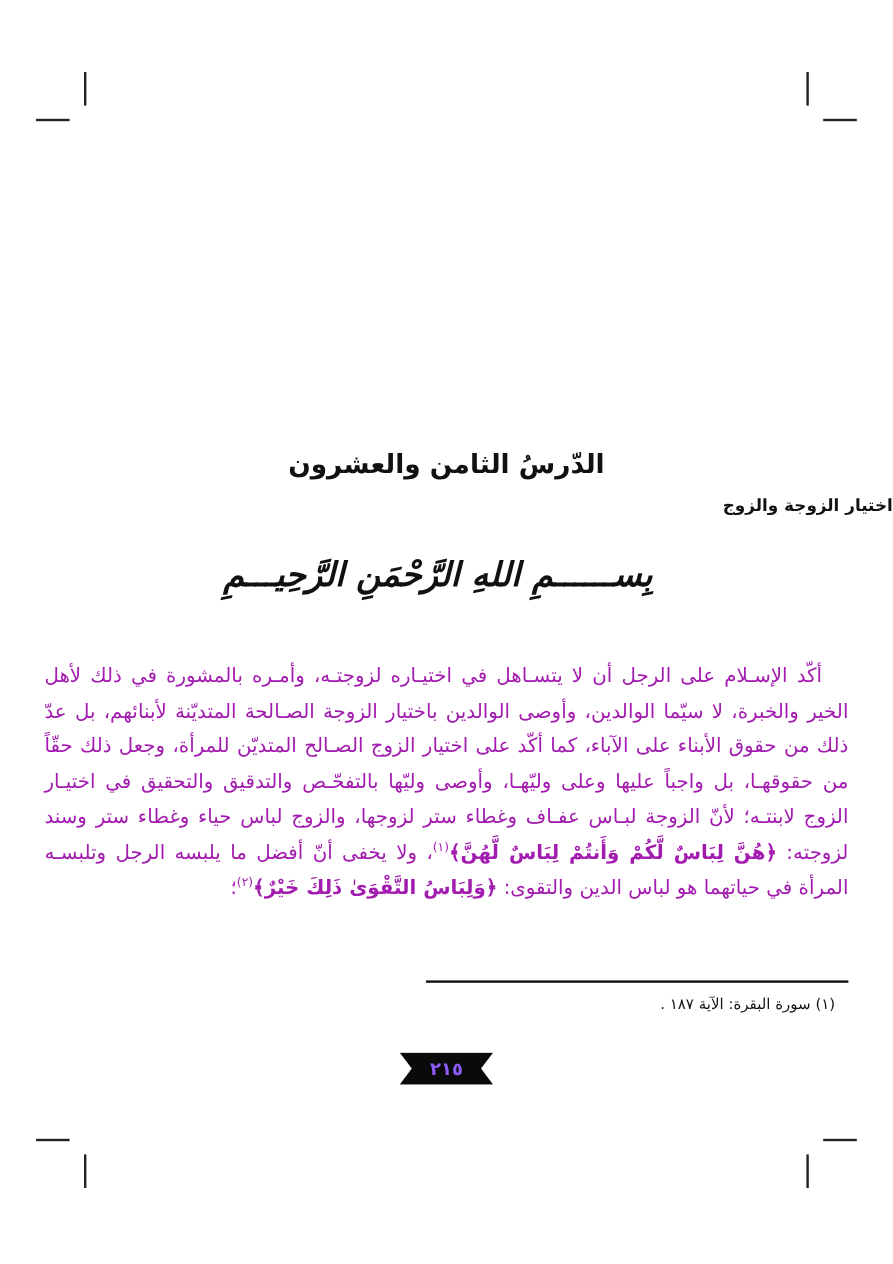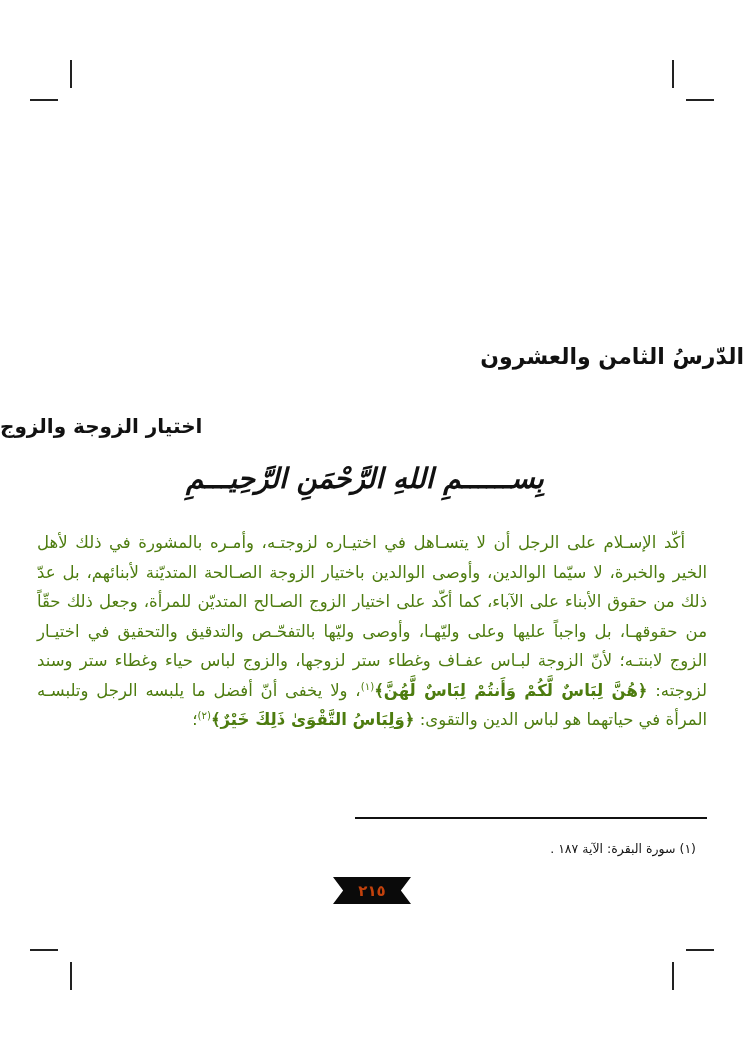--- a/index.html
+++ b/index.html
@@ -15,51 +15,51 @@
     color: #111111;
     overflow: hidden;
   }
   
   .crop { position: absolute; background: #222; }
   .crop.v { width: 2px; height: 28px; }
   .crop.h { width: 28px; height: 2px; }
 
   .lesson-title {
     position: absolute;
-    top: 344px; left: 0; right: 0;
-    text-align: right;
+    top: 375px; left: 0; right: 0;
+    text-align: center;
     font-size: 22px;
     font-weight: bold;
     letter-spacing: 0.5px;
   }
   .lesson-subtitle {
     position: absolute;
     top: 414px; left: 0; right: 0;
-    text-align: left;
-    font-size: 20px;
+    text-align: right;
+    font-size: 14px;
     font-weight: bold;
   }
   .basmala {
     position: absolute;
     top: 462px; left: 0; right: 14px;
     text-align: center;
     font-size: 28px;
     font-weight: bold;
     font-style: italic;
   }
   .body-text {
     position: absolute;
-    top: 528px;
+    top: 548px;
     right: 37px; left: 37px;
     direction: rtl;
     text-align: justify;
     font-size: 16.5px;
     line-height: 29.5px;
     text-indent: 22px;
-    color: #4d7c0f;
+    color: #a21caf;
   }
   .body-text .verse { font-weight: bold; }
   .body-text sup { font-size: 0.62em; vertical-align: super; line-height: 0; }
 
   .footnote-rule {
     position: absolute;
     top: 817px;
     right: 37px;
     width: 352px;
     height: 2px;
@@ -67,37 +67,36 @@
   }
   .footnotes {
     position: absolute;
     top: 825px;
     right: 48px; left: 37px;
     direction: rtl;
     text-align: right;
     font-size: 12.5px;
     line-height: 23px;
     color: #151515;
-    margin-top: 12px;
   }
   .page-number-badge {
     position: absolute;
     top: 877px;
     left: 50%;
     transform: translateX(-50%);
     width: 78px;
     height: 27px;
     background: #0a0a0a;
     clip-path: polygon(0% 0%, 13% 50%, 0% 100%, 100% 100%, 87% 50%, 100% 0%);
     display: flex;
     align-items: center;
     justify-content: center;
   }
   .page-number-badge span {
-    color: #c2410c;
+    color: #8b5cf6;
     font-size: 15px;
     font-weight: bold;
     letter-spacing: 1px;
   }
 </style>
 </head>
 <body>
 
 <div class="page">
 

